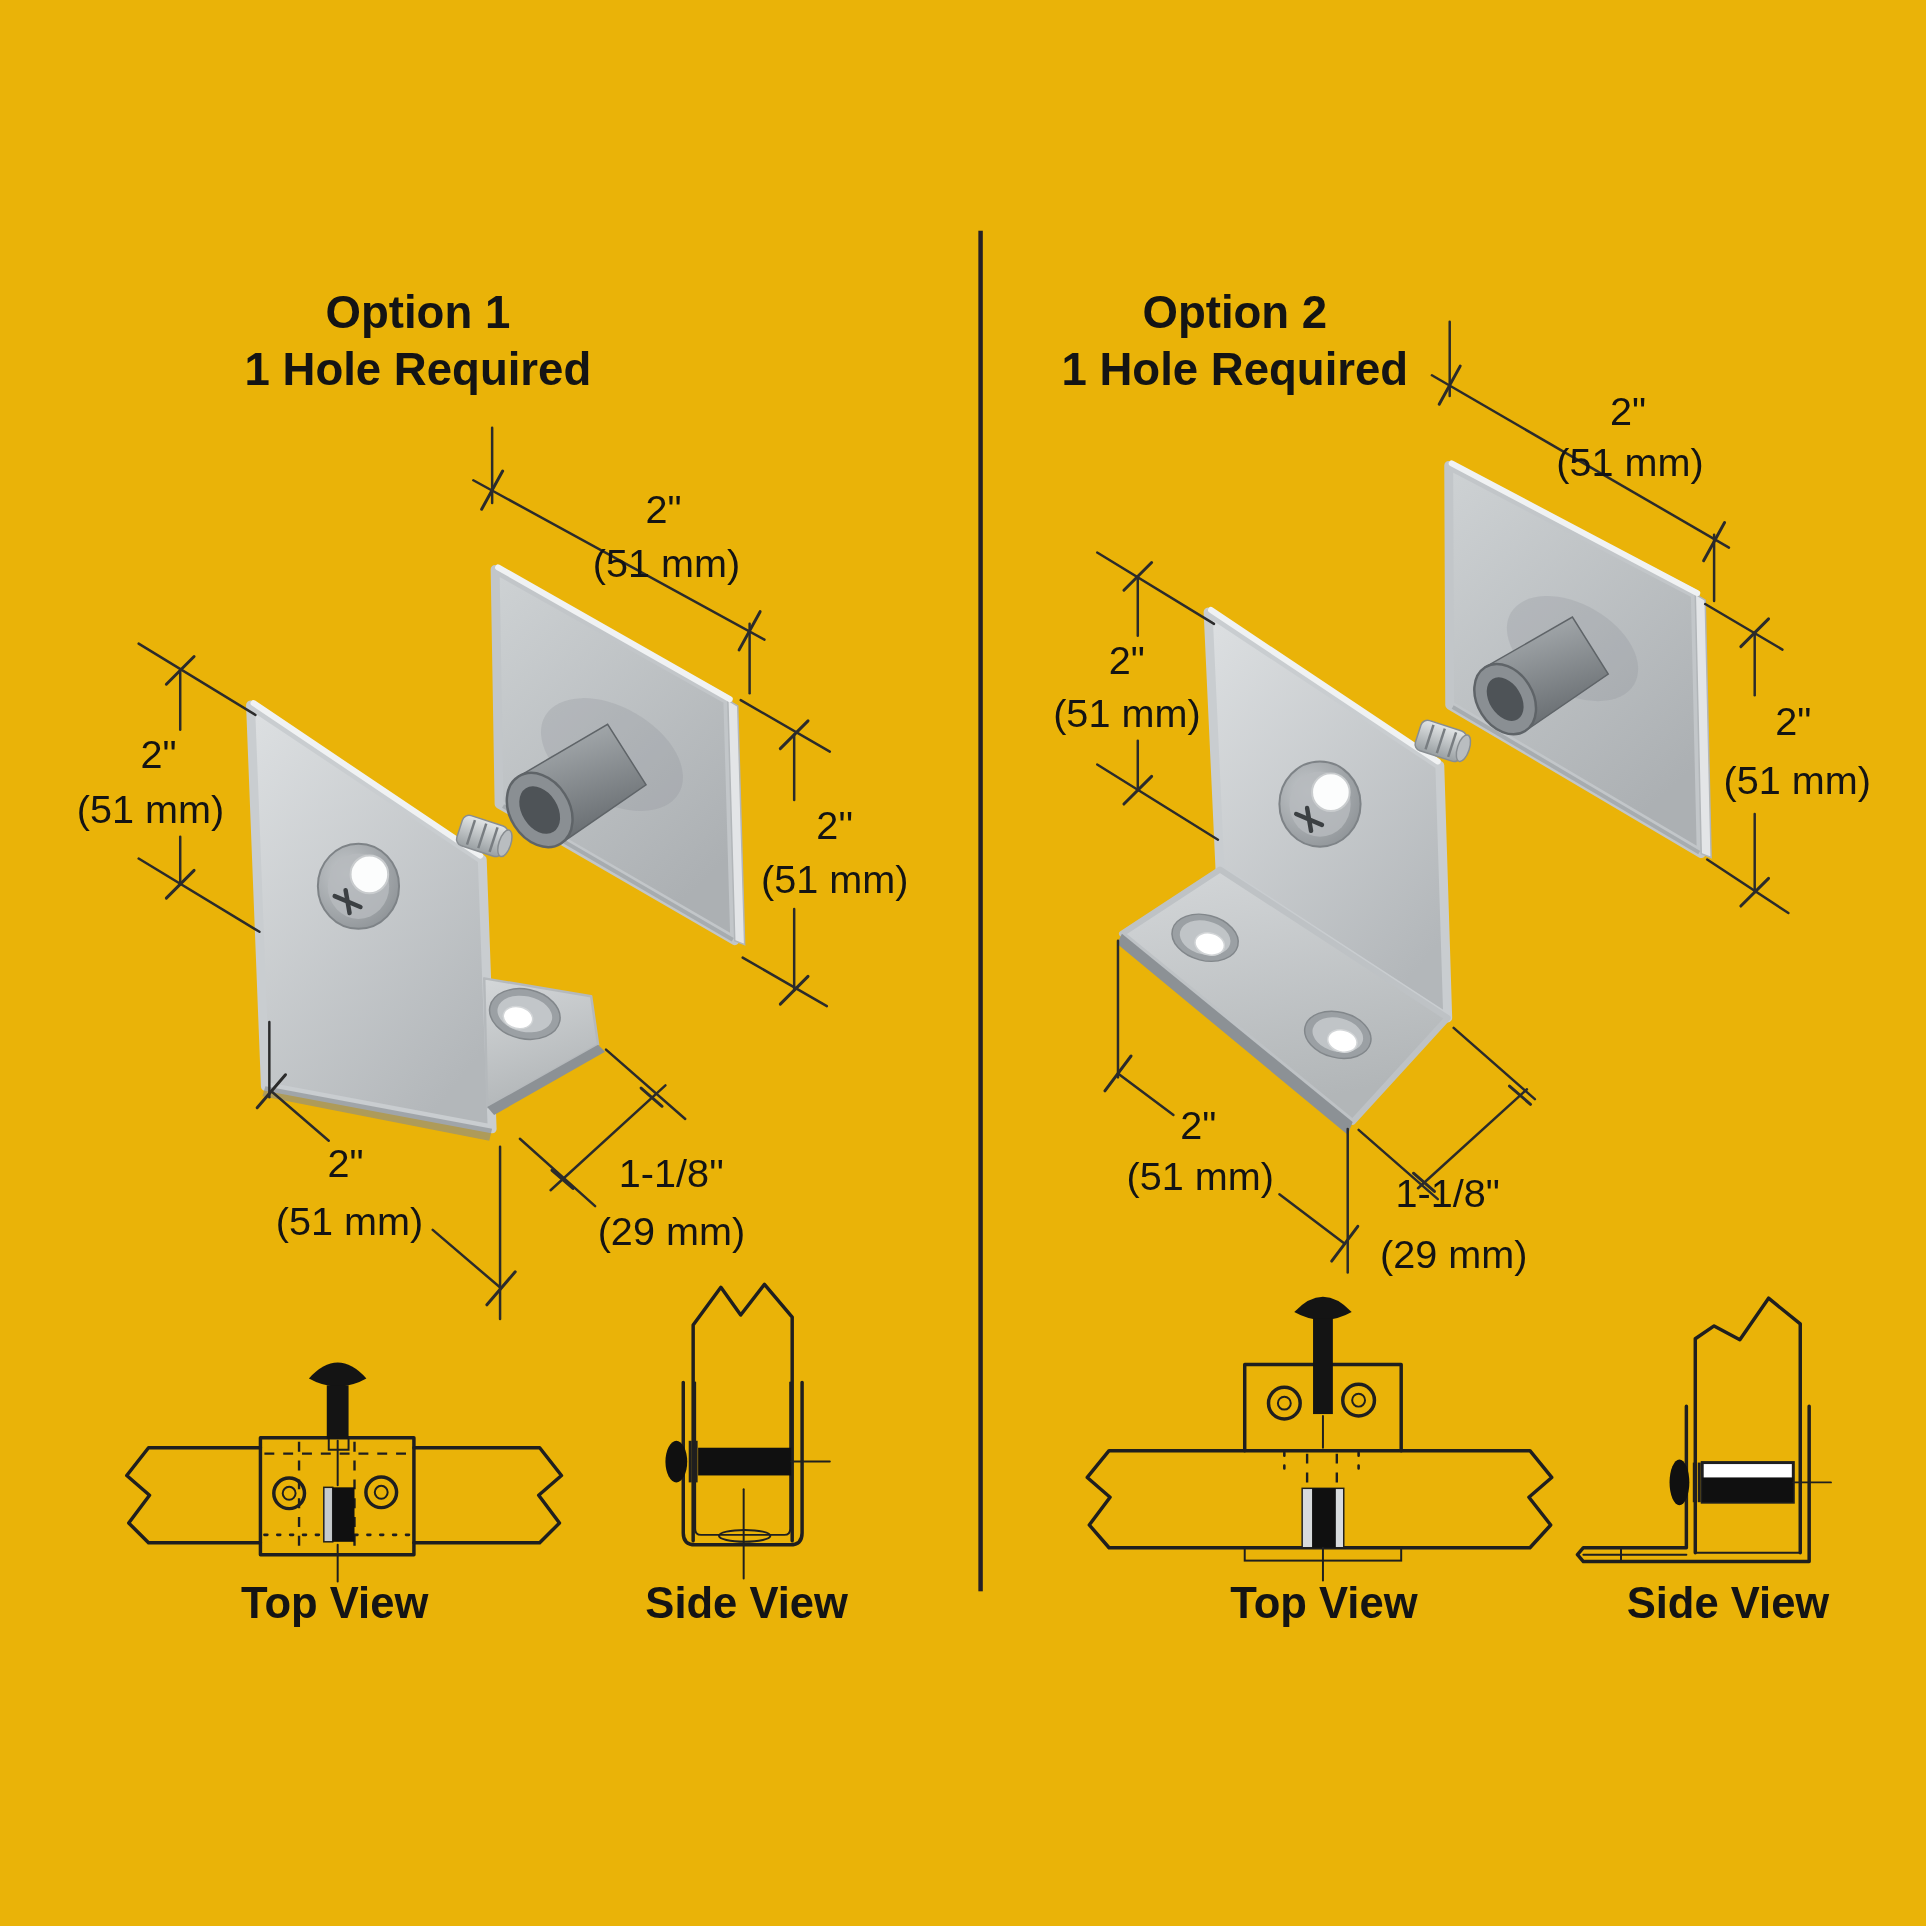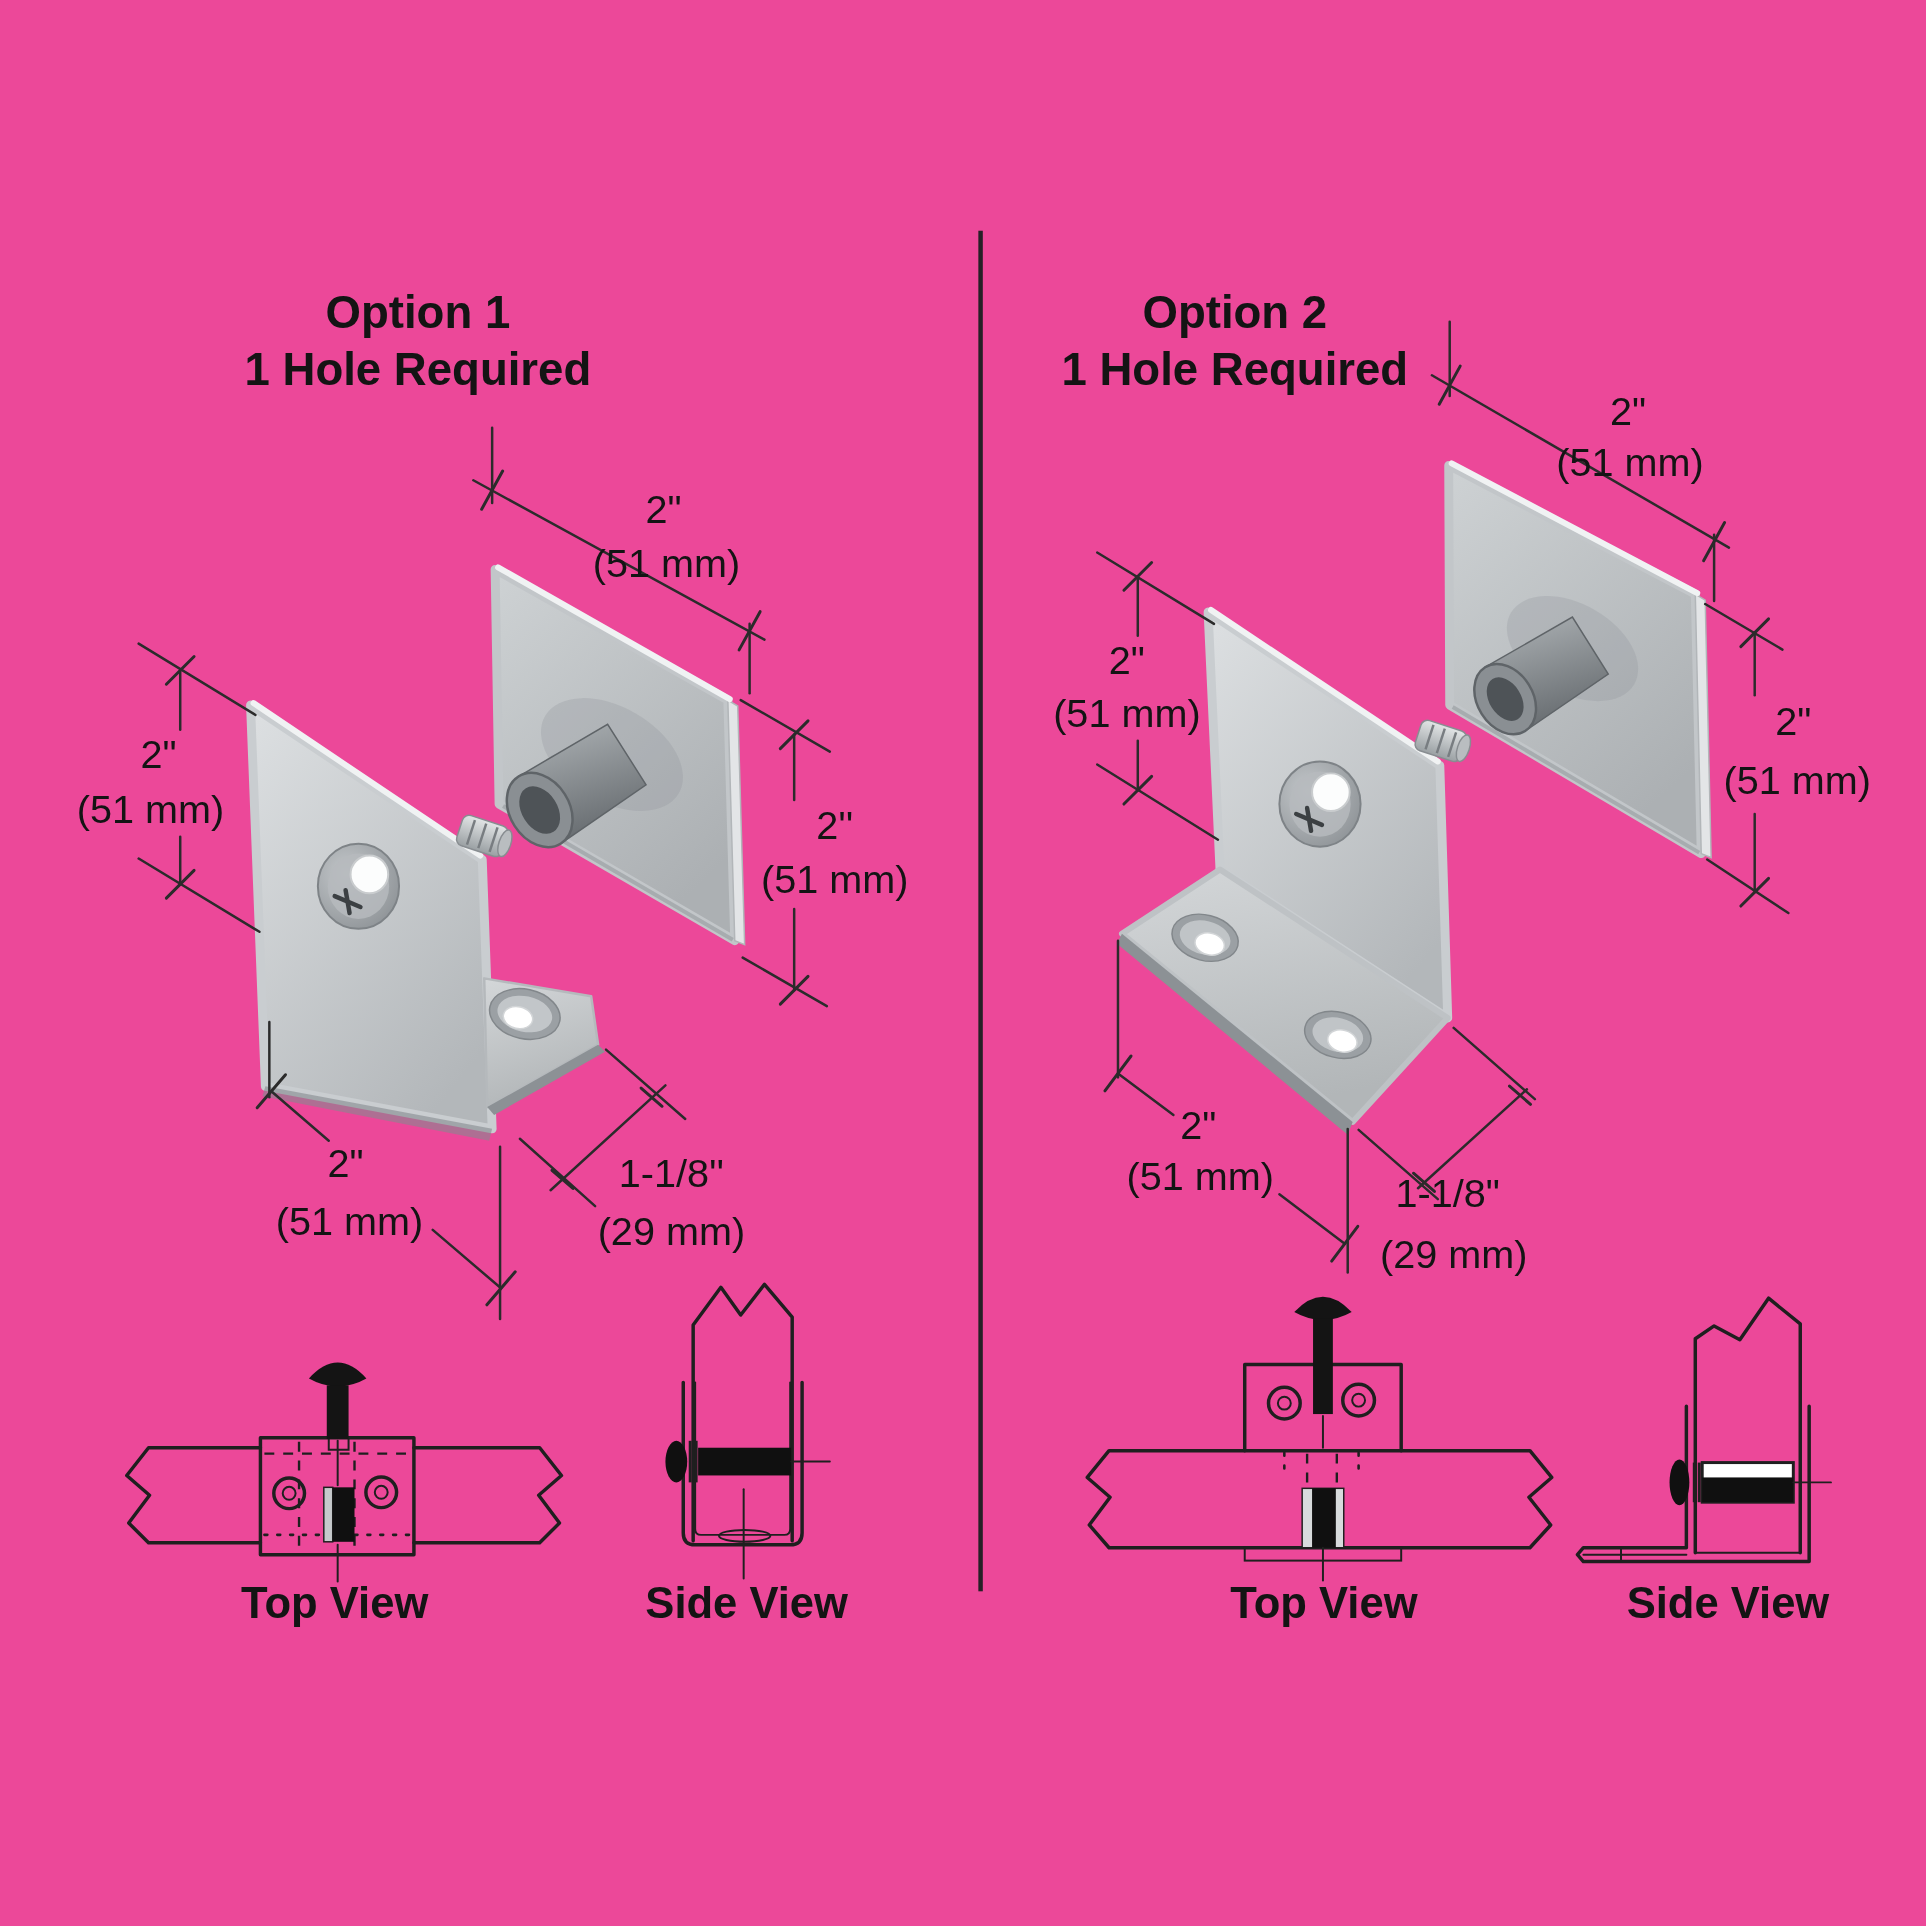--- a/index.html
+++ b/index.html
@@ -1,16 +1,16 @@
 <!DOCTYPE html>
 <html><head>
 <meta charset="utf-8">
 <style>
   html,body{margin:0;padding:0;background:#ffffff;}
-  .page{position:relative;width:1927px;height:1927px;background:#ec4899;overflow:hidden;
+  .page{position:relative;width:1927px;height:1927px;background:#eab308;overflow:hidden;
         font-family:"Liberation Sans","DejaVu Sans",sans-serif;}
   svg{display:block;}
   text{fill:#141414;font-family:"Liberation Sans","DejaVu Sans",sans-serif;}
   .title{font-size:46px;font-weight:700;}
   .dim{font-size:40px;font-weight:400;}
   .viewlabel{font-size:44px;font-weight:700;}
   .ln{stroke:#2b2b2b;stroke-width:2.5;fill:none;stroke-linecap:round;}
   .tick{stroke:#2b2b2b;stroke-width:3;fill:none;stroke-linecap:round;}
   .draw{stroke:#1f1f1f;stroke-width:3.5;fill:none;stroke-linejoin:round;stroke-linecap:round;}
   .drawthin{stroke:#1f1f1f;stroke-width:2;fill:none;stroke-linecap:round;}

